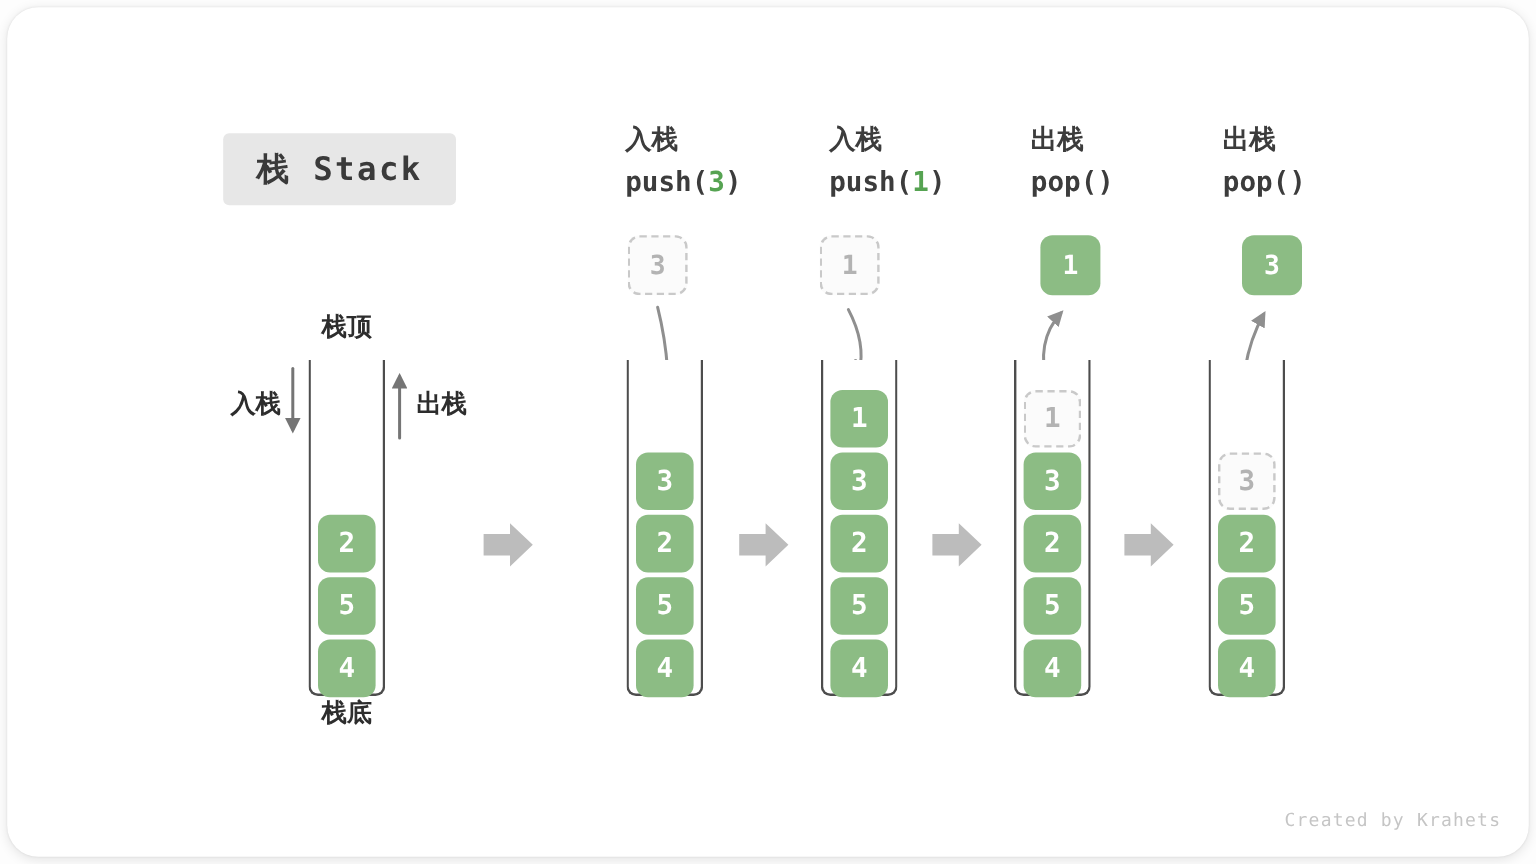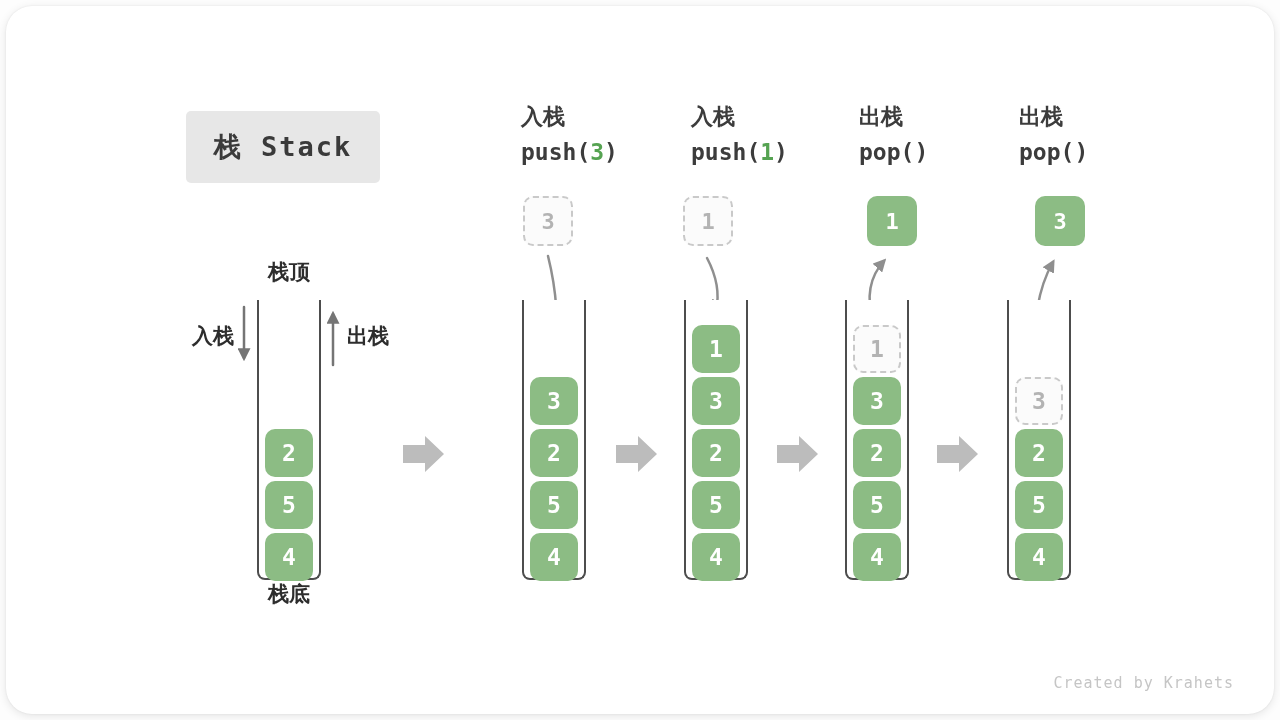--- a/index.html
+++ b/index.html
@@ -6,21 +6,21 @@
     --green:#8cbc84; --accent-green:#56a352; --dash:#c9c9c9; --ghost-text:#b3b3b3;
     --arrow:#8f8f8f; --arrow-dark:#757575; --block-arrow:#bcbcbc; --wall:#4d4d4d;
     --text-dark:#3c3c3c; --title-bg:#e7e7e7; --watermark:#c5c5c5;
   }
   *{margin:0;padding:0;box-sizing:content-box;}
   html,body{width:1280px;height:720px;background:#fdfdfd;font-family:"DejaVu Sans",sans-serif;}
   .canvas{position:absolute;left:6px;top:6px;width:1268px;height:708px;background:#ffffff;
     border-radius:26px;box-shadow:0 2px 10px rgba(0,0,0,.10), 0 0 2px rgba(0,0,0,.08);overflow:hidden;}
   .overlay{position:absolute;left:0;top:0;width:1280px;height:720px;pointer-events:none;}
 
-  .title-box{position:absolute;left:180px;top:105px;width:194px;height:72px;background:var(--title-bg);
+  .title-box{position:absolute;left:180px;top:105px;width:194px;height:60px;background:var(--title-bg);
     border-radius:5px;display:flex;align-items:center;justify-content:center;
     font:600 27px "DejaVu Sans Mono","DejaVu Sans",monospace;color:#3a3a3a;letter-spacing:2px;}
 
   .cjk-label{position:absolute;font-weight:700;font-size:21px;color:#2d2d2d;white-space:nowrap;}
   .center-x{transform:translateX(-50%);}
 
   .stack{position:absolute;top:294px;width:60px;height:278px;background:#fff;
     border-left:2px solid var(--wall);border-right:2px solid var(--wall);border-bottom:2px solid var(--wall);
     border-radius:0 0 8px 8px;}
   .cell{position:absolute;left:6px;width:48px;height:48px;border-radius:10px;display:flex;align-items:center;
@@ -31,21 +31,21 @@
   .topbox{position:absolute;top:190px;width:50px;height:50px;border-radius:10px;display:flex;align-items:center;
     justify-content:center;font:700 22px "DejaVu Sans Mono",monospace;}
   .topbox.dashed{width:46px;height:46px;border:2px dashed var(--dash);background:#fbfbfb;color:var(--ghost-text);}
   .topbox.solid{background:var(--green);color:#fff;}
 
   .stage-header{position:absolute;top:98px;}
   .op-zh{font-weight:700;font-size:22px;color:var(--text-dark);line-height:26px;}
   .op-code{margin-top:9px;font:600 23px "DejaVu Sans Mono",monospace;color:var(--text-dark);line-height:26px;}
   .op-code .arg{color:var(--accent-green);font-weight:700;}
 
-  .watermark{position:absolute;right:40px;top:668px;font:15px "DejaVu Sans Mono",monospace;
+  .watermark{position:absolute;right:23px;top:668px;font:15px "DejaVu Sans Mono",monospace;
     color:var(--watermark);letter-spacing:1px;}
 
   .curved{fill:none;stroke:var(--arrow);stroke-width:2.5;stroke-linecap:round;}
   .straight{fill:none;stroke:var(--arrow-dark);stroke-width:2.5;stroke-linecap:round;}
   .block-arrow{fill:var(--block-arrow);}
 </style>
 </head>
 <body>
 
 <div class="canvas">

